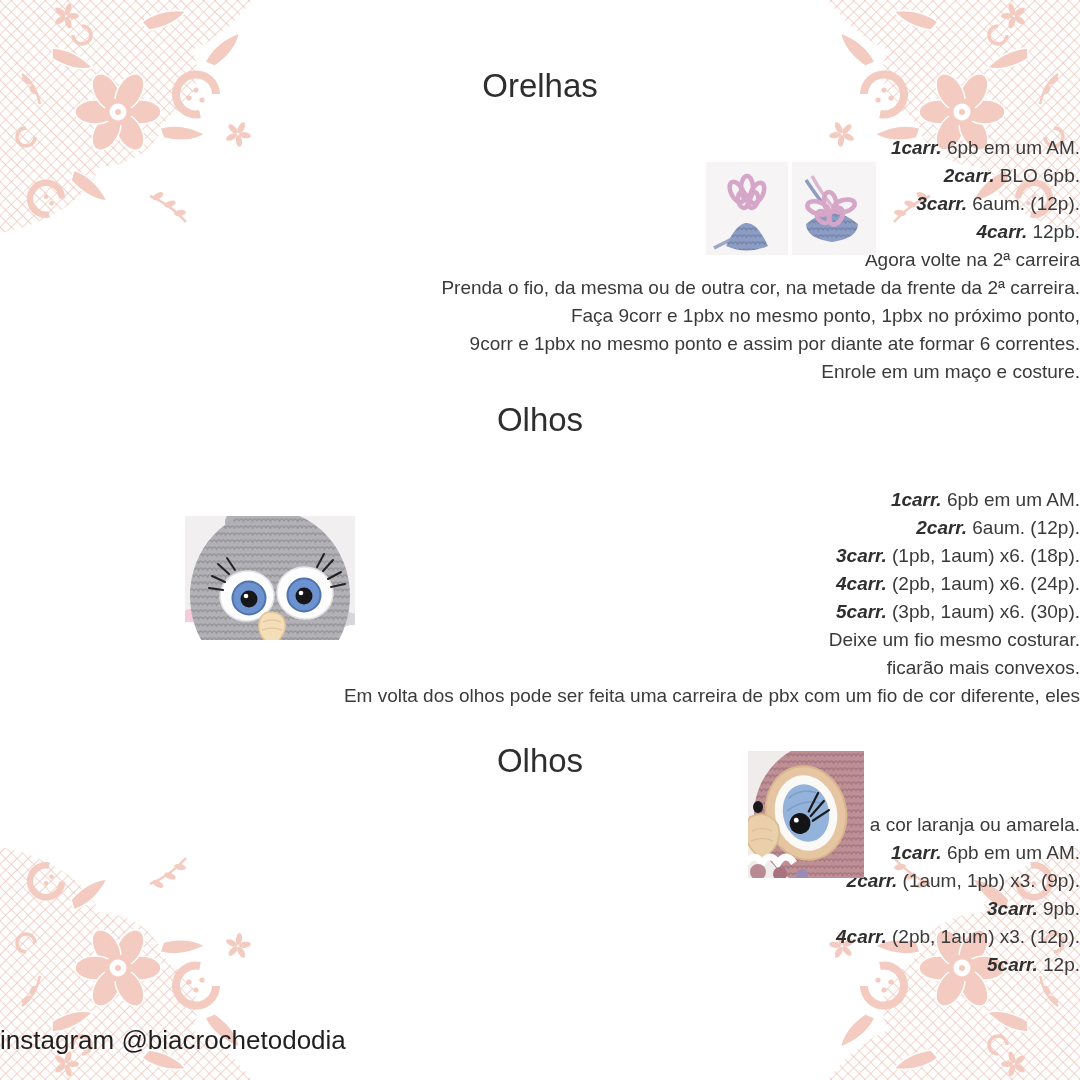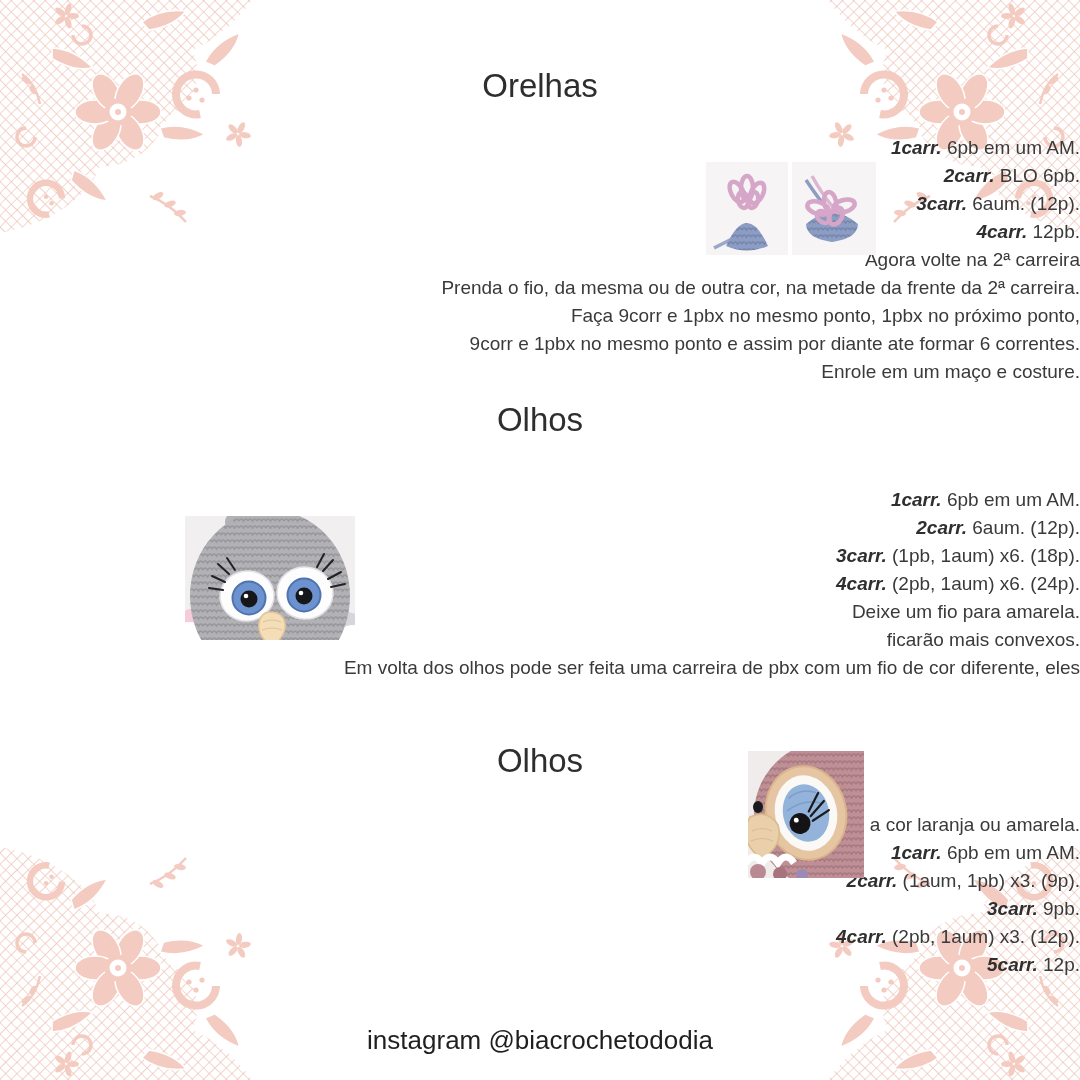--- a/index.html
+++ b/index.html
@@ -26,21 +26,21 @@
   }
   .lines{
     position:absolute;left:0;width:1080px;
     text-align:right;
     font-size:19px;line-height:28px;
   }
   .line{height:28px;}
   .line .bi{font-weight:700;font-style:italic;color:#2f2f2f;}
   .footer{
     position:absolute;left:0;top:1022px;width:1080px;
-    text-align:center;font-size:26px;line-height:36px;
+    font-size:26px;line-height:36px;
     color:#1f1f1f;
   }
   .photo{position:absolute;}
   svg{display:block;}
 </style>
 </head>
 <body>
 
 <div class="page" style="--page-bg: #ffffff; --heading-color: #2e2e2e; --text-color: #3a3a3a;">
 
@@ -137,21 +137,22 @@
       <div class="line"><span>9corr e 1pbx no mesmo ponto e assim por diante ate formar 6 correntes.</span></div>
       <div class="line"><span>Enrole em um maço e costure.</span></div>
     </div>
 
   <div class="heading" style="top:398px">Olhos</div>
   <div class="lines" style="top:486px">
       <div class="line"><span class="bi">1carr.</span><span> 6pb em um AM.</span></div>
       <div class="line"><span class="bi">2carr.</span><span> 6aum. (12p).</span></div>
       <div class="line"><span class="bi">3carr.</span><span> (1pb, 1aum) x6. (18p).</span></div>
       <div class="line"><span class="bi">4carr.</span><span> (2pb, 1aum) x6. (24p).</span></div>
-      <div class="line"><span>Deixe um fio para amarela.</span></div>
+      <div class="line"><span class="bi">5carr.</span><span> (3pb, 1aum) x6. (30p).</span></div>
+      <div class="line"><span>Deixe um fio mesmo costurar.</span></div>
       <div class="line"><span>ficarão mais convexos.</span></div>
       <div class="line"><span>Em volta dos olhos pode ser feita uma carreira de pbx com um fio de cor diferente, eles</span></div>
     </div>
 
   <div class="heading" style="top:739px">Olhos</div>
   <div class="lines" style="top:811px">
       <div class="line"><span>Use a cor laranja ou amarela.</span></div>
       <div class="line"><span class="bi">1carr.</span><span> 6pb em um AM.</span></div>
       <div class="line"><span class="bi">2carr.</span><span> (1aum, 1pb) x3. (9p).</span></div>
       <div class="line"><span class="bi">3carr.</span><span> 9pb.</span></div>

